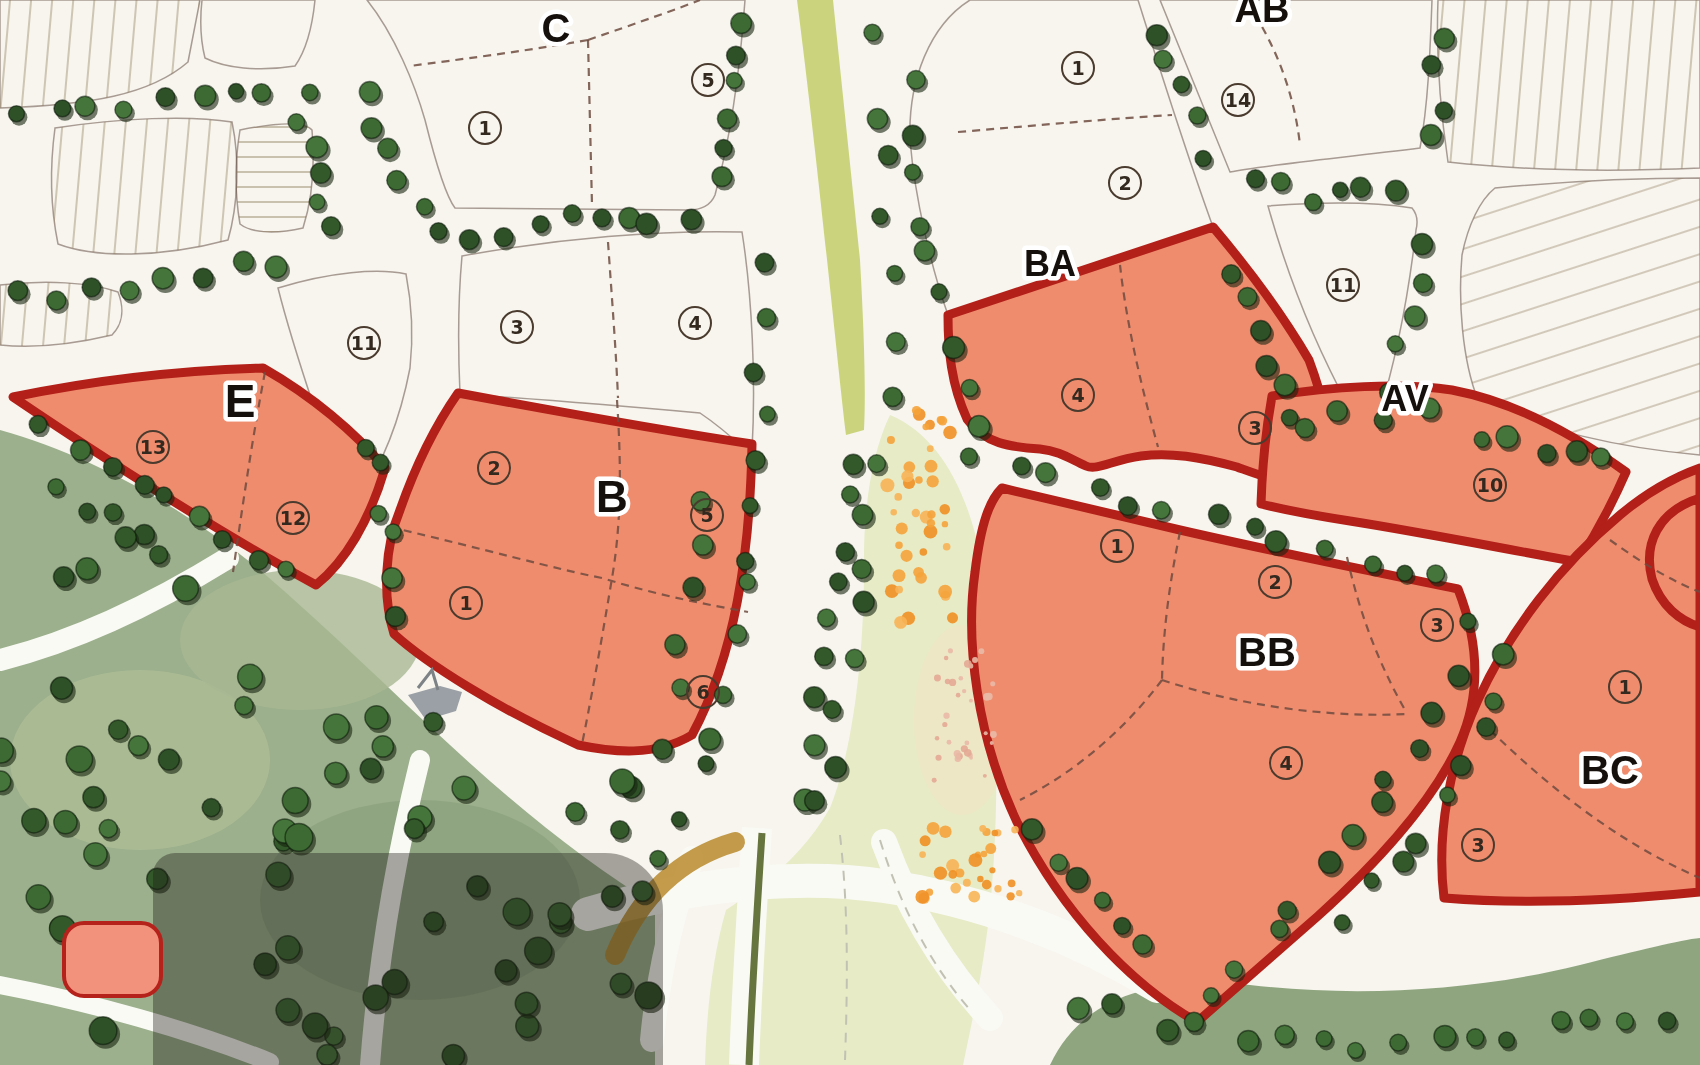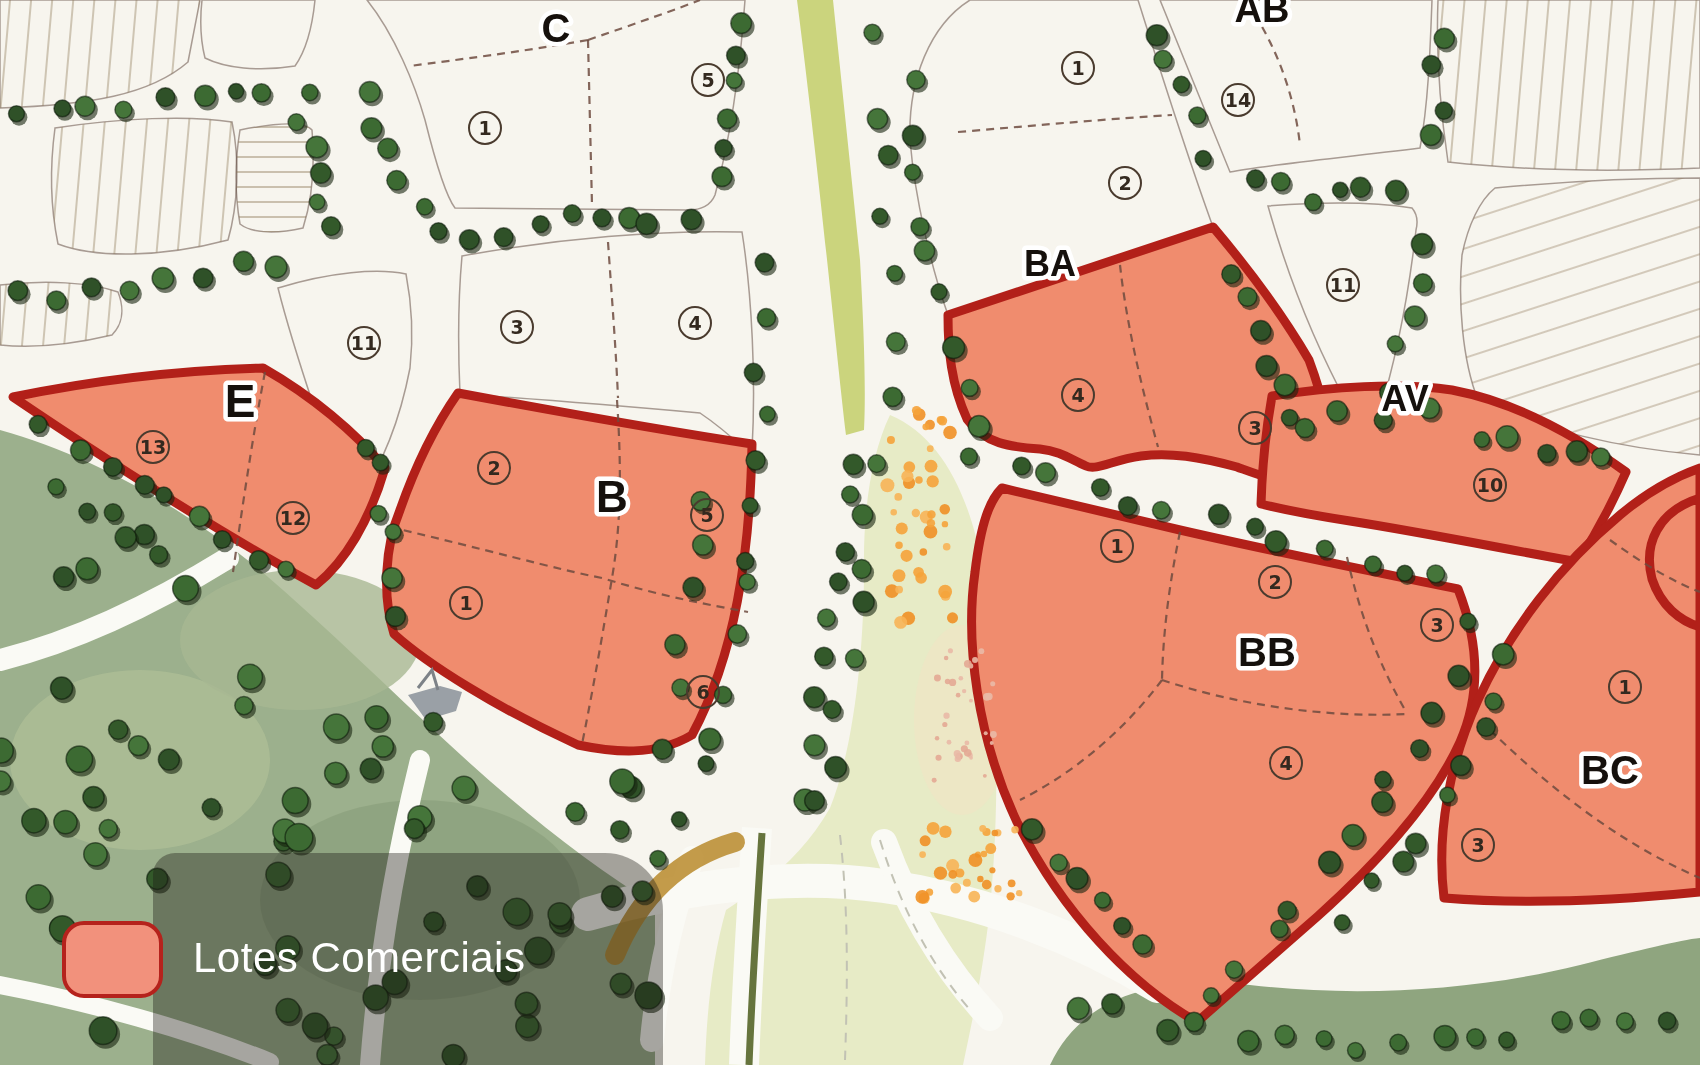--- a/index.html
+++ b/index.html
@@ -873,14 +873,13 @@
         <g>
           <circle cx="1478" cy="845" r="16" class="lot-ring"></circle>
           <text x="1478" y="845" dy=".36em" text-anchor="middle" class="lot-num">3</text>
         </g>
         <text x="1610" y="770" dy=".36em" text-anchor="middle" class="block-label" font-size="40">BC</text>
       </g>
 </svg>
 
 <div class="legend-panel"></div>
 <div class="legend-swatch"></div>
-<div class="legend-label">Lotes Comerciais</div>
 </div>
 
 </body></html>

